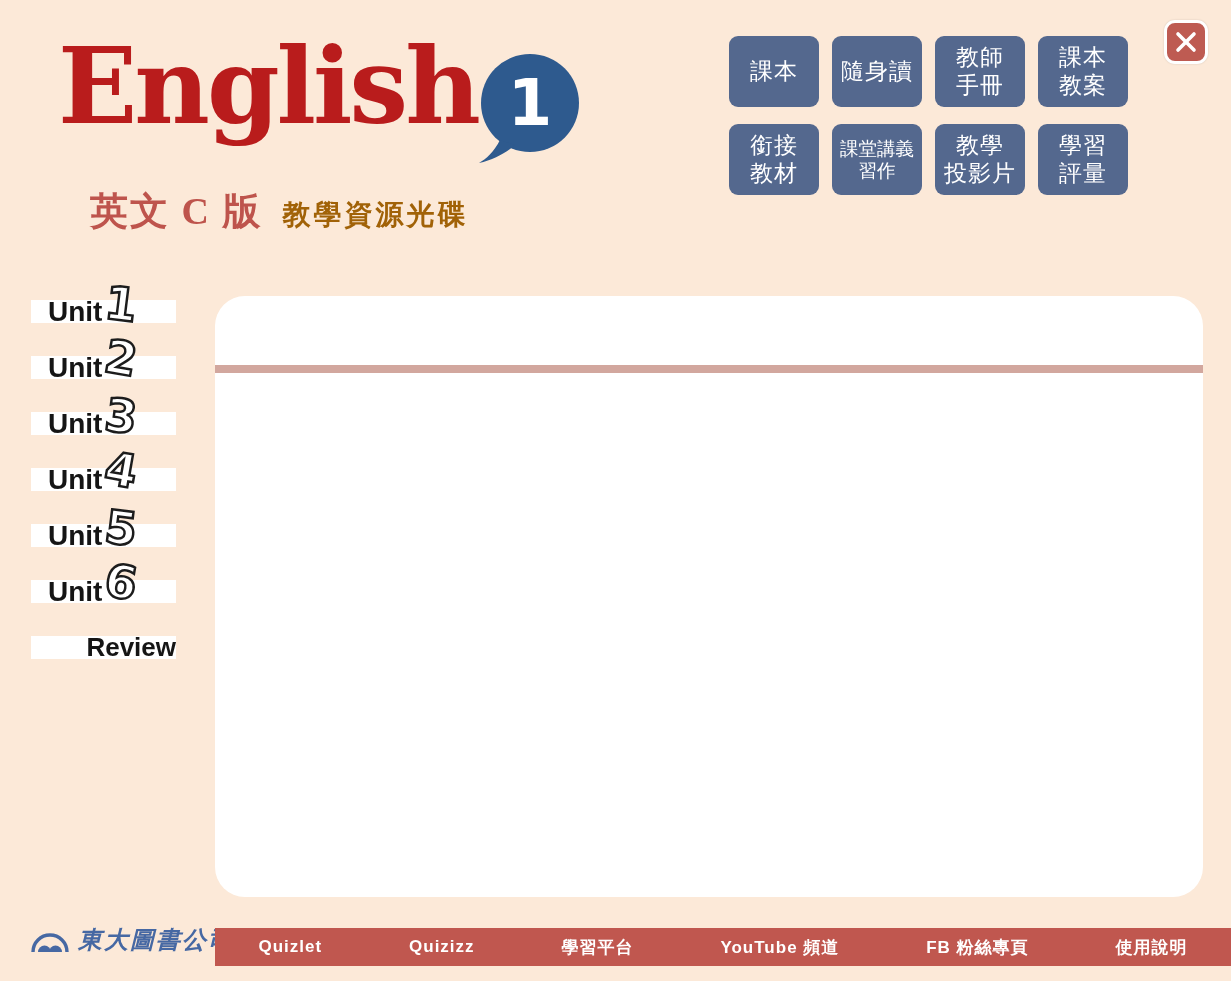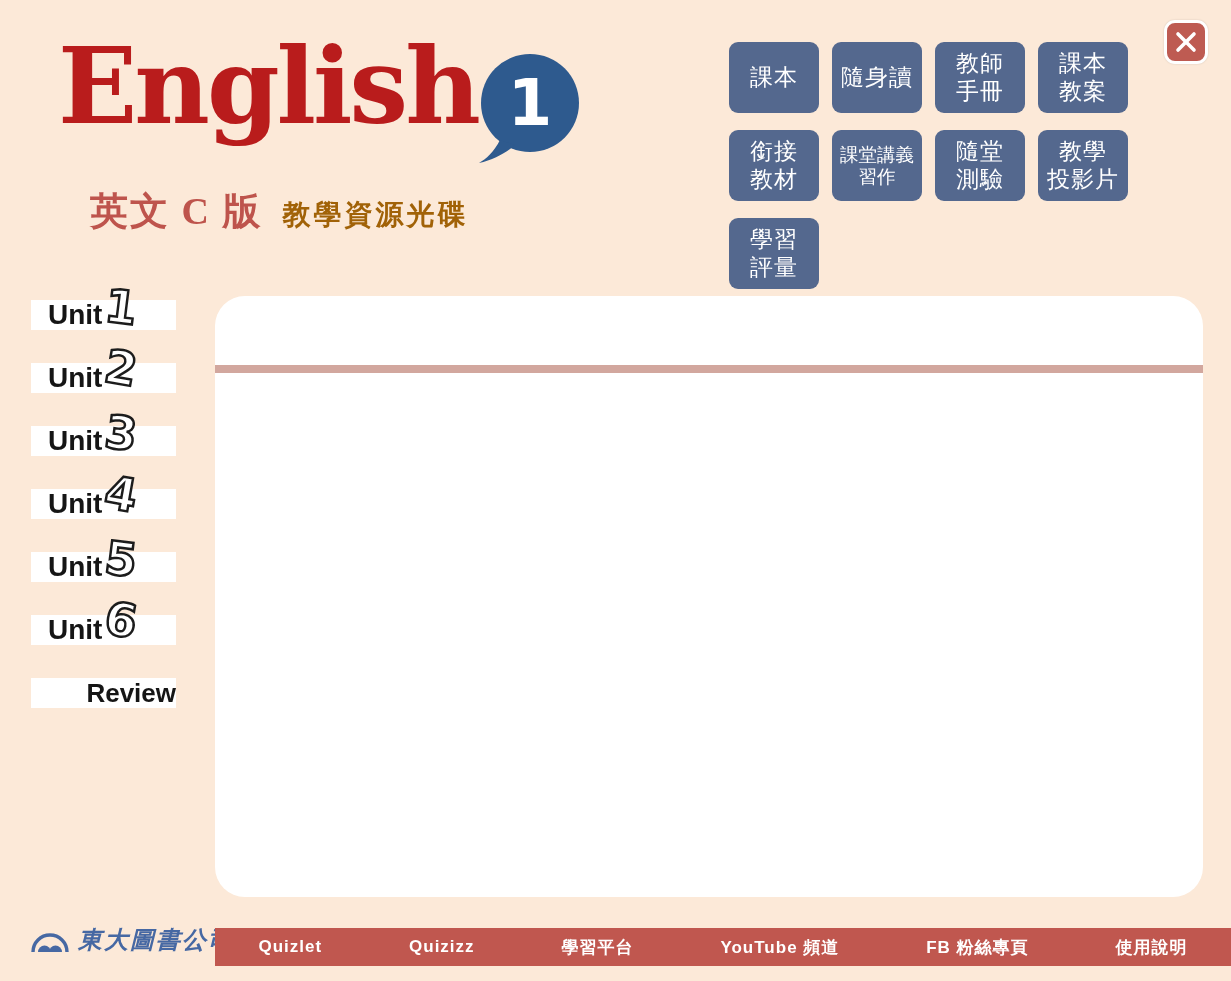--- a/index.html
+++ b/index.html
@@ -30,36 +30,36 @@
   
   .close-btn {
     position:absolute; left:1164px; top:20px; width:44px; height:44px;
     background:#BE5B52; border:3px solid #FFFFFF; border-radius:11px;
     display:flex; align-items:center; justify-content:center;
     cursor:pointer; box-shadow:0 0 2px rgba(0,0,0,.15);
   }
 
   
   .btn-grid {
-    position:absolute; left:729px; top:42px;
+    position:absolute; left:729px; top:36px;
     display:grid; grid-template-columns:repeat(4,90px);
     grid-auto-rows:71px; column-gap:13px; row-gap:17px;
   }
   .res-btn {
     background:#54688E; border-radius:9px; color:#FFFFFF;
     display:flex; flex-direction:column; align-items:center; justify-content:center;
     font-size:23px; line-height:1.18; font-weight:500;
     cursor:pointer; text-align:center; letter-spacing:1px;
   }
   .res-btn .line-sm { font-size:18.5px; letter-spacing:0; }
 
   
   .sidebar { position:absolute; left:31px; top:300px; width:160px; }
   .unit-item {
-    position:relative; width:145px; height:30px; background:#FFFFFF;
+    position:relative; width:145px; height:23px; background:#FFFFFF;
     margin-bottom:33px; cursor:pointer;
     display:flex; align-items:center;
   }
   .unit-word {
     font-size:28px; font-weight:bold; color:#151515; padding-left:17px;
     letter-spacing:0;
   }
   .unit-number {
     font-size:46px; font-weight:bold; color:#FFFFFF;
     -webkit-text-stroke:2.5px #1c1c1c;
@@ -143,24 +143,20 @@
     <span>課本</span>
     <span>教案</span>
   </div>
   <div class="res-btn">
     <span>銜接</span>
     <span>教材</span>
   </div>
   <div class="res-btn">
     <span class="line-sm">課堂講義</span>
     <span class="line-sm">習作</span>
-  </div>
-  <div class="res-btn">
-    <span>隨堂</span>
-    <span>測驗</span>
   </div>
   <div class="res-btn">
     <span>教學</span>
     <span>投影片</span>
   </div>
   <div class="res-btn">
     <span>學習</span>
     <span>評量</span>
   </div>
 </div>

